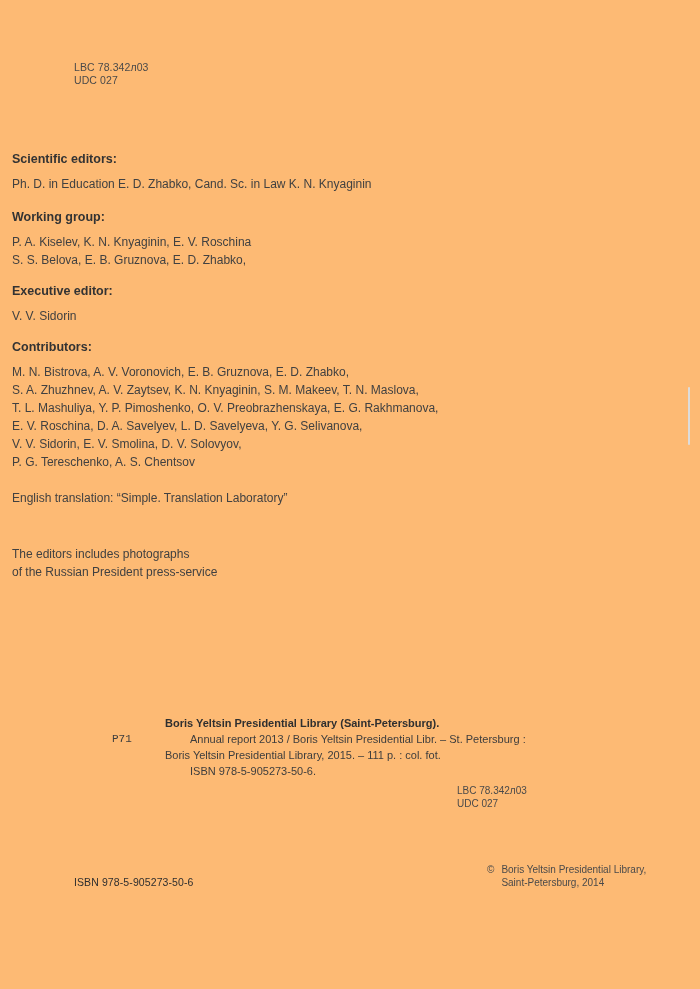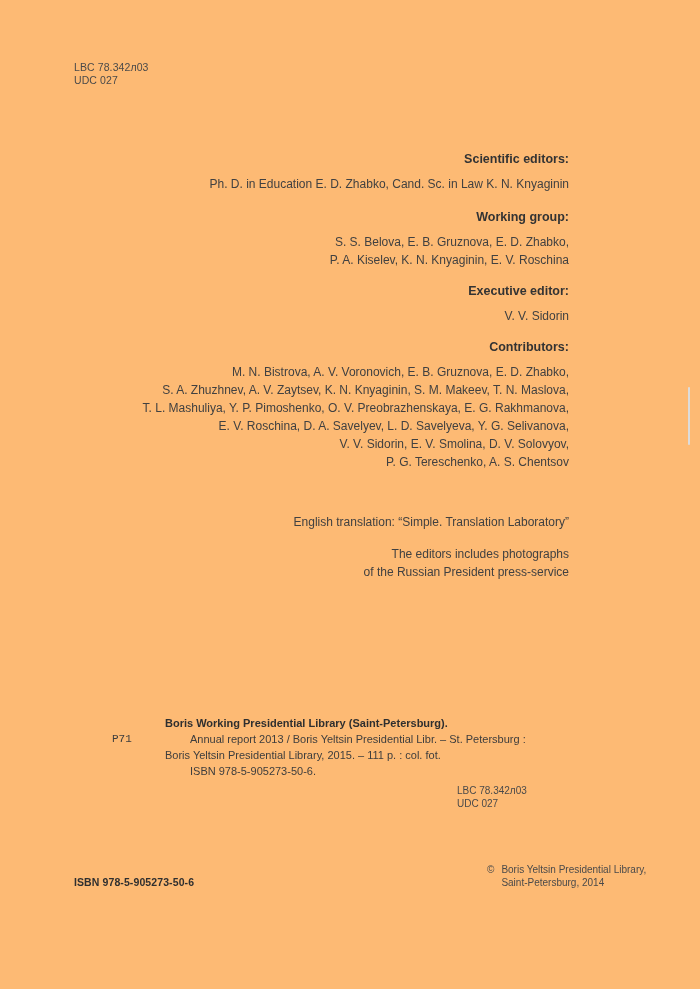--- a/index.html
+++ b/index.html
@@ -22,23 +22,23 @@
   
   .class-block {
     font-size: 10.5px;
     line-height: 13px;
     color: #4a4a4a;
     letter-spacing: 0.1px;
   }
 
   
   .center-col {
-    left: 0;
+    left: 12px;
     width: 569px;
-    text-align: right;
+    text-align: left;
   }
   .sec-heading {
     font-size: 12.5px;
     font-weight: 700;
     color: #333333;
     line-height: 15px;
   }
   .sec-line {
     font-size: 12px;
     line-height: 18px;
@@ -73,21 +73,21 @@
     display: flex;
     gap: 7px;
     font-size: 10px;
     line-height: 13px;
     color: #4a4a4a;
   }
   .copyright .sym { font-size: 10px; }
 
   .isbn-footer {
     font-size: 10.5px;
-    font-weight: 700;
+    font-weight: 400;
     color: #2f2f2f;
     letter-spacing: 0.1px;
   }
 
   .scan-artifact {
     width: 2px;
     height: 58px;
     background: #dcdcdc;
     border-radius: 1px;
   }
@@ -100,45 +100,45 @@
   <div class="abs class-block" style="left:74px; top:61px;">
     <div>LBC 78.342л03</div>
     <div>UDC 027</div>
   </div>
 
   <div class="abs center-col sec-heading" style="top:152px;">Scientific editors:</div>
   <div class="abs center-col sec-line" style="top:175px;">Ph. D. in Education E. D. Zhabko, Cand. Sc. in Law K. N. Knyaginin</div>
 
   <div class="abs center-col sec-heading" style="top:210px;">Working group:</div>
   <div class="abs center-col" style="top:233px;">
+    <div class="sec-line">P. A. Kiselev, K. N. Knyaginin, E. V. Roschina</div>
     <div class="sec-line">S. S. Belova, E. B. Gruznova, E. D. Zhabko,</div>
-    <div class="sec-line">P. A. Kiselev, K. N. Knyaginin, E. V. Roschina</div>
   </div>
 
   <div class="abs center-col sec-heading" style="top:284px;">Executive editor:</div>
   <div class="abs center-col sec-line" style="top:307px;">V. V. Sidorin</div>
 
   <div class="abs center-col sec-heading" style="top:340px;">Contributors:</div>
   <div class="abs center-col" style="top:363px;">
     <div class="sec-line">M. N. Bistrova, A. V. Voronovich, E. B. Gruznova, E. D. Zhabko,</div>
     <div class="sec-line">S. A. Zhuzhnev, A. V. Zaytsev, K. N. Knyaginin, S. M. Makeev, T. N. Maslova,</div>
     <div class="sec-line">T. L. Mashuliya, Y. P. Pimoshenko, O. V. Preobrazhenskaya, E. G. Rakhmanova,</div>
     <div class="sec-line">E. V. Roschina, D. A. Savelyev, L. D. Savelyeva, Y. G. Selivanova,</div>
     <div class="sec-line">V. V. Sidorin, E. V. Smolina, D. V. Solovyov,</div>
     <div class="sec-line">P. G. Tereschenko, A. S. Chentsov</div>
   </div>
 
-  <div class="abs center-col note-line" style="top:489px;margin-top:24px;">English translation: “Simple. Translation Laboratory”</div>
+  <div class="abs center-col note-line" style="top:489px;">English translation: “Simple. Translation Laboratory”</div>
 
   <div class="abs center-col" style="top:545px;">
     <div class="note-line">The editors includes photographs</div>
     <div class="note-line">of the Russian President press-service</div>
   </div>
 
-  <div class="abs card-text card-bold" style="left:165px; top:716px;">Boris Working Presidential Library (Saint-Petersburg).</div>
+  <div class="abs card-text card-bold" style="left:165px; top:716px;">Boris Yeltsin Presidential Library (Saint-Petersburg).</div>
   <div class="abs card-text" style="left:112px; top:732px;font-family:Liberation Mono, monospace;">P71</div>
   <div class="abs card-text" style="left:190px; top:732px;">Annual report 2013 / Boris Yeltsin Presidential Libr. – St. Petersburg :</div>
   <div class="abs card-text" style="left:165px; top:748px;">Boris Yeltsin Presidential Library, 2015. – 111 p. : col. fot.</div>
   <div class="abs card-text" style="left:190px; top:764px;">ISBN 978-5-905273-50-6.</div>
 
   <div class="abs class-bottom" style="left:457px; top:784px;">
     <div>LBC 78.342л03</div>
     <div>UDC 027</div>
   </div>
 

